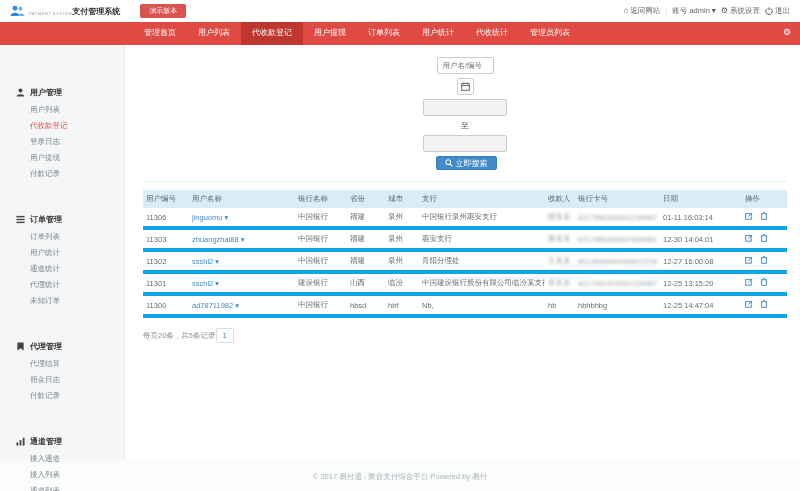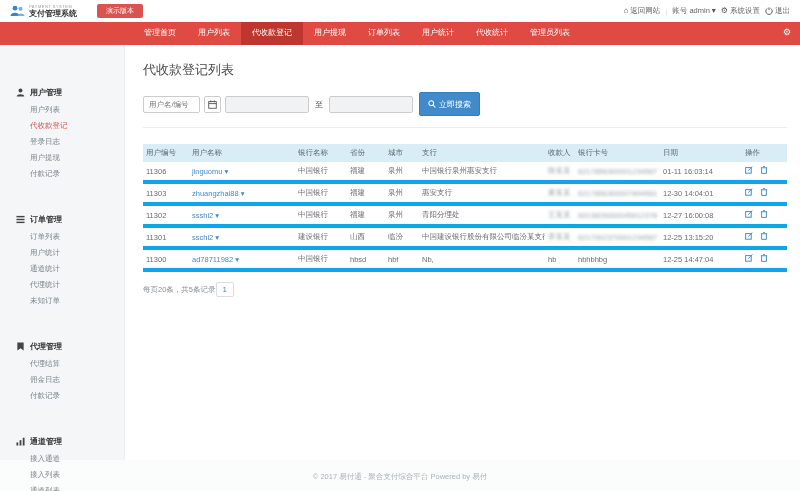--- a/index.html
+++ b/index.html
@@ -2,21 +2,21 @@
 <html><head>
 <meta charset="utf-8">
 <style>
   * { box-sizing: border-box; margin: 0; padding: 0; }
   html,body { width:800px; height:491px; overflow:hidden;
     font-family:"Liberation Sans","DejaVu Sans",sans-serif; background:#fff; }
 
   
   .topbar { height:22px; display:flex; align-items:center; padding:0 10px; background:#fff; }
   .brand { display:flex; align-items:center; gap:4px; }
-  .brand-text { display:flex; flex-direction:column; line-height:1; }
+  .brand-text { display:flex; flex-direction:row; line-height:1;align-items:flex-end; }
   .brand-sub { font-size:4px; color:#9aa0a6; letter-spacing:.5px; }
   .brand-main { font-size:8px; font-weight:bold; color:#333; margin-top:1px; }
   .badge { background:#d9534f; color:#fff; font-size:7px; padding:2px 9px; border-radius:2px; margin-left:20px; }
   .topbar-right { margin-left:auto; display:flex; align-items:center; gap:5px; font-size:7.5px; color:#666; }
   .topbar-right .sep { color:#ddd; }
   .tb-link { display:flex; align-items:center; gap:2px; cursor:pointer; color:#666; text-decoration:none; }
   .glyph { font-size:8px; line-height:1; color:#555; }
 
   
   .nav { height:23px; background:#df4a43; display:flex; align-items:stretch; padding-left:133px; position:relative; }
@@ -30,33 +30,33 @@
   .section { margin-bottom:6px; }
   .section-title { display:flex; align-items:center; gap:5px; font-size:8px; font-weight:bold; color:#333;
     padding:5px 0 4px 16px;margin-top:27px; }
   .side-item { font-size:7.5px; color:#7b848b; padding:3px 0 3px 30px; cursor:pointer; }
   .side-item.active { color:#d9534f; }
   .sicon { width:9px; height:9px; fill:#444; stroke:#444; flex:none; }
 
   
   .main { flex:1; background:#fff; padding:12px 13px 0 18px; overflow:hidden; }
   .page-title { font-size:13px; color:#4a4a4a; font-weight:normal; margin:4px 0 13px; }
-  .search-row { display:flex; align-items:center; gap:4px; padding-bottom:11px; border-bottom:1px solid #ededed; }
+  .search-row { display:flex; align-items:center; gap:4px; padding-bottom:11px; border-bottom:1px solid #ededed;flex-direction:column; }
   .inp { height:17px; border:1px solid #ccc; border-radius:2px; font-size:7.5px; padding:0 5px;
     font-family:inherit; color:#555; }
   .inp-keyword { width:57px; background:#fff; }
   .inp-date { width:84px; background:#f1f2f3; }
   .btn-cal { width:17px; height:17px; border:1px solid #ccc; border-radius:2px; background:#fff;
     display:flex; align-items:center; justify-content:center; cursor:pointer; }
   .to-label { font-size:8px; color:#555; padding:0 2px; }
-  .btn-search { height:24px; margin-left:2px; background:#428bca; border:1px solid #357ebd; border-radius:2px;
+  .btn-search { height:14px; margin-left:2px; background:#428bca; border:1px solid #357ebd; border-radius:2px;
     color:#fff; font-size:8px; display:flex; align-items:center; gap:3px; padding:0 8px; cursor:pointer; font-family:inherit; }
 
   
-  table { border-collapse:collapse; width:644px; margin-top:16px; table-layout:fixed; }
+  table { border-collapse:collapse; width:644px; margin-top:8px; table-layout:fixed; }
   thead th { background:#d9edf7; color:#5a6b73; font-weight:normal; font-size:7.5px; text-align:left;
     padding:4px 3px; white-space:nowrap; }
   tbody td { font-size:7.5px; color:#6b6b6b; padding:4px 3px; border-bottom:4px solid #0ea5e9;
     white-space:nowrap; overflow:hidden; }
   .user-link { color:#428bca; text-decoration:none; cursor:pointer; }
   .blurred { filter:blur(1.6px); color:#9aa4ad; }
   .op-btn { display:inline-block; cursor:pointer; margin-right:5px; }
   .op-btn svg { width:8px; height:8px; stroke:#428bca; fill:none; stroke-width:1.2; }
 
   
@@ -189,21 +189,20 @@
           <path d="M0.5 2 h3 l1 1.2 h5 v5.8 h-9 Z" stroke="none"></path>
         </svg>
         <span>文章管理</span>
       </div>
       <div class="side-item">文章分类</div>
 
     </div>
   </div>
 
   <div class="main">
-    <h2 class="page-title">代收款登记列表</h2>
 
     <div class="search-row">
       <input class="inp inp-keyword" placeholder="用户名/编号" style="">
       <span class="btn-cal">
         <svg width="9" height="9" viewBox="0 0 10 10">
           <rect x="0.8" y="1.8" width="8.4" height="7.4" fill="none" stroke="#555" stroke-width="1"></rect>
           <line x1="3" y1="0.5" x2="3" y2="2.5" stroke="#555" stroke-width="1"></line>
           <line x1="7" y1="0.5" x2="7" y2="2.5" stroke="#555" stroke-width="1"></line>
           <line x1="0.8" y1="4" x2="9.2" y2="4" stroke="#555" stroke-width="1"></line>
         </svg>

